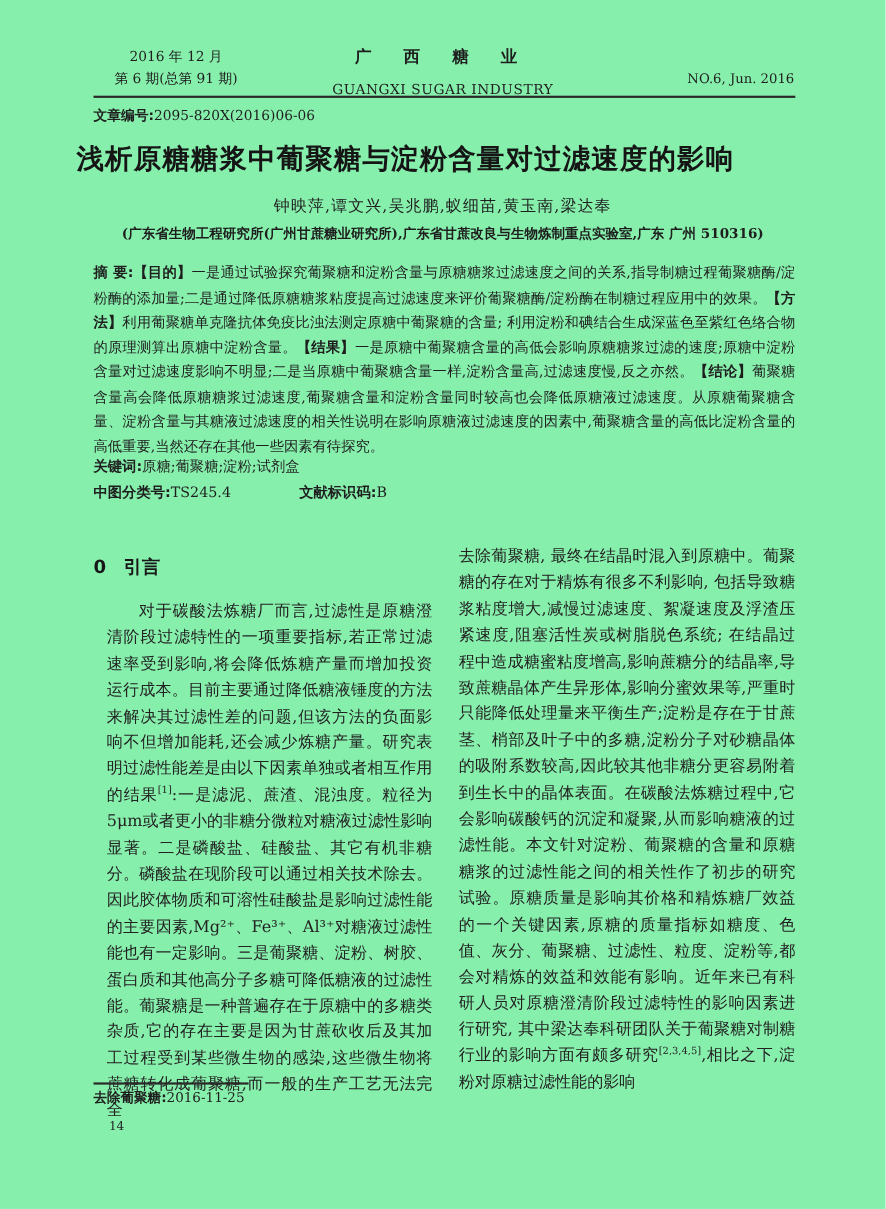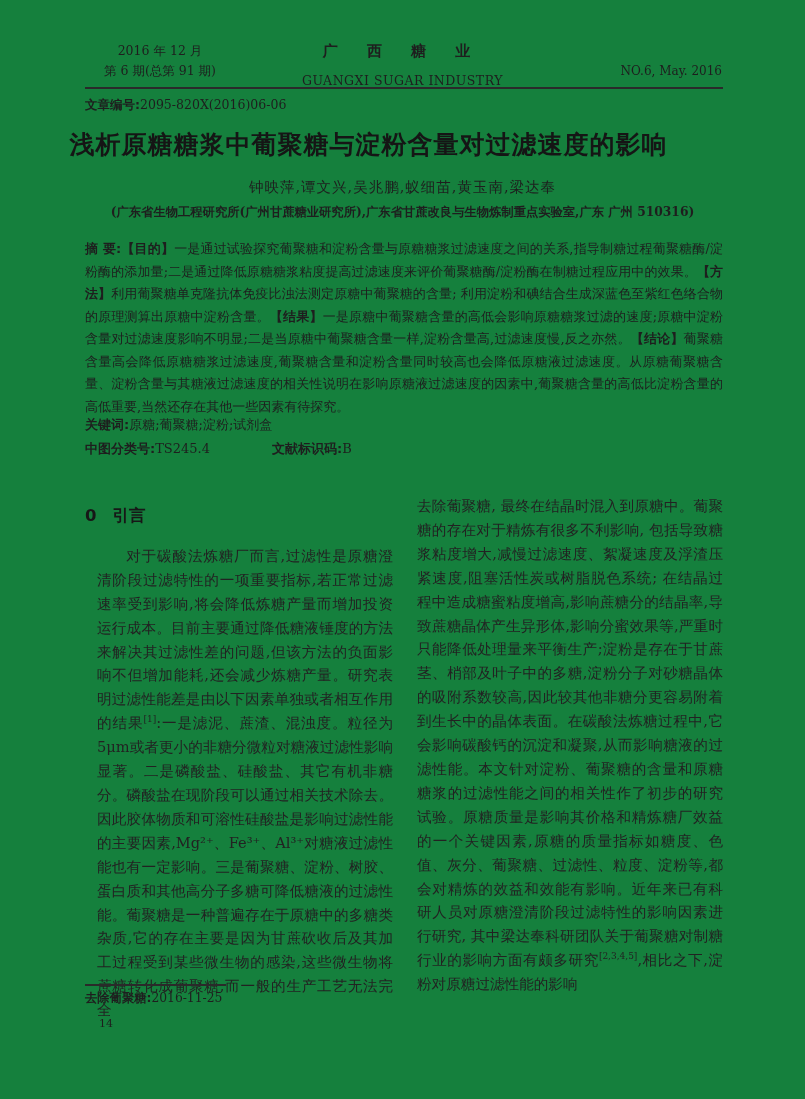--- a/index.html
+++ b/index.html
@@ -1,20 +1,20 @@
 <!DOCTYPE html>
 <html><head>
 <meta charset="utf-8">
 <style>
   html,body{margin:0;padding:0;background:#f2f2f2;}
   .page{
     position:relative;
     width:805px;height:1099px;
     margin:0 auto;
-    background:#15803d;
+    background:#86efac;
     color:#1e1e1e;
     font-family:"DejaVu Serif","Liberation Serif",serif;
     overflow:hidden;
   }
   .abs{position:absolute;}
   
   .hdr-left{left:85px;top:41px;width:150px;text-align:center;
     font-size:12.5px;line-height:20px;}
   .hdr-center{left:0;top:41px;width:805px;text-align:center;}
   .journal-cn{font-size:15px;font-weight:bold;letter-spacing:12px;line-height:20px;}
@@ -60,21 +60,21 @@
   <div class="abs hdr-left">
     <div>2016 年 12 月</div>
     <div>第 6 期(总第 91 期)</div>
   </div>
 
   <div class="abs hdr-center">
     <div class="journal-cn">广 西 糖 业</div>
     <div class="journal-en">GUANGXI SUGAR INDUSTRY</div>
   </div>
 
-  <div class="abs hdr-right">NO.6, May. 2016</div>
+  <div class="abs hdr-right">NO.6, Jun. 2016</div>
 
   <div class="abs hdr-rule"></div>
 
   <div class="abs article-no">
     <b>文章编号:</b><span>2095-820X(2016)06-06</span>
   </div>
 
   <div class="abs title">浅析原糖糖浆中葡聚糖与淀粉含量对过滤速度的影响</div>
   <div class="abs authors">钟映萍,谭文兴,吴兆鹏,蚁细苗,黄玉南,梁达奉</div>
   <div class="abs affil">(广东省生物工程研究所(广州甘蔗糖业研究所),广东省甘蔗改良与生物炼制重点实验室,广东  广州  510316)</div>

